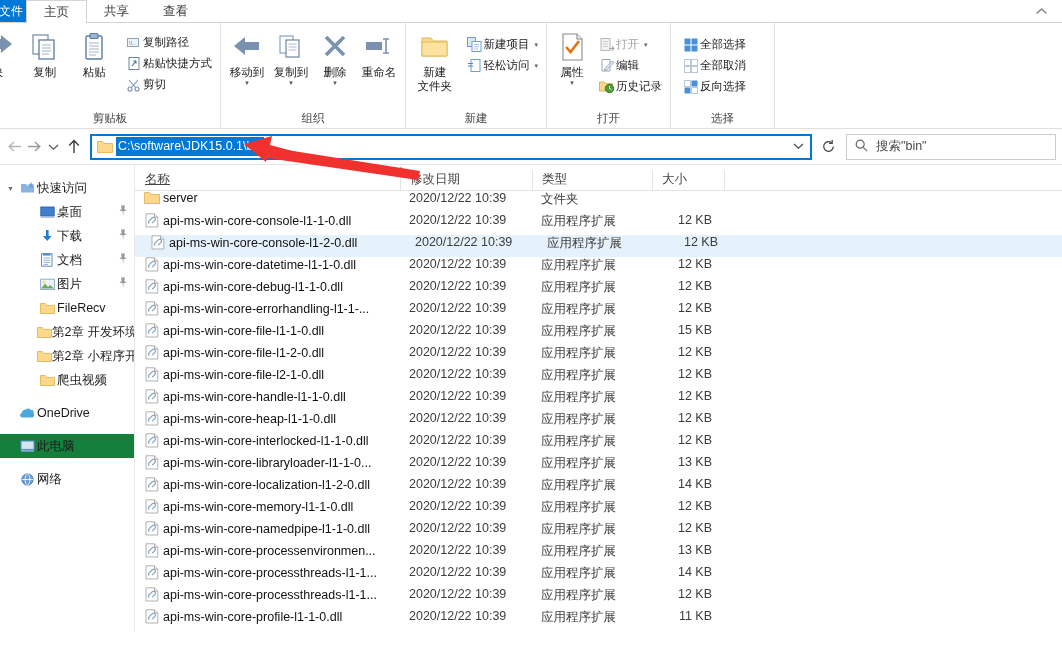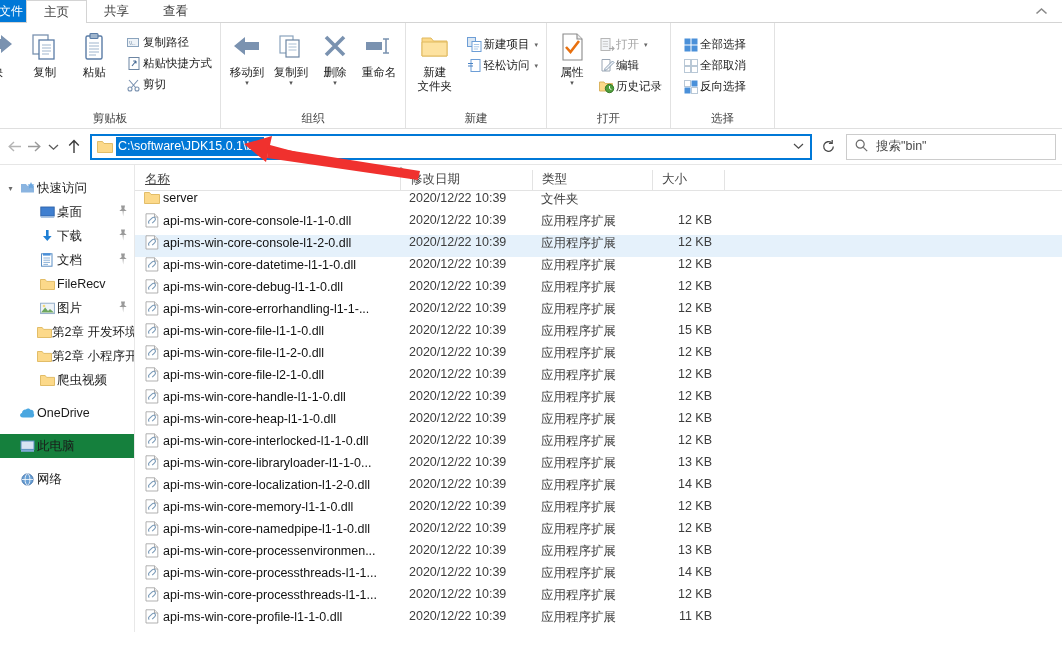--- a/index.html
+++ b/index.html
@@ -259,21 +259,21 @@
   }
 
   .row {
     display: flex;
     align-items: flex-start;
     height: 22px;
     font-size: 12.5px;
     color: #111;
     cursor: default;
   }
-  .row.sel { background: #e5f1fb; }
+  .row.sel { background: #e5f1fb; padding-left: 6px; }
   .cell { white-space: nowrap; overflow: hidden; }
   .cell.c-name { width: 265px; display: flex; align-items: center; padding-left: 6px; }
   .cell.c-date { width: 132px; padding-left: 9px; color: #3c3c3c; }
   .cell.c-type { width: 120px; padding-left: 9px; color: #3c3c3c; }
   .cell.c-size { width: 72px; padding-right: 12px; text-align: right; color: #3c3c3c; display: block; }
   .fico { width: 22px; display: flex; align-items: center; justify-content: center; flex: 0 0 22px; }
   .fname { overflow: hidden; text-overflow: clip; white-space: nowrap; }
 
   
   .annot {
@@ -694,40 +694,40 @@
         <span class="pin">
           <svg width="10" height="12" viewBox="0 0 10 12">
               <path d="M3 0.5 L7 0.5 L6.3 4 L8.7 6 L5.6 6 L5.1 11.5 L4.6 6 L1.3 6 L3.7 4 Z" fill="#9a9a9a"></path>
             </svg>
         </span>
       </div>
 
       <div class="nav-row indent">
         <span class="nico">
           <svg width="15" height="13" viewBox="0 0 15 13">
-              <path d="M0.5 1.5 L5.2 1.5 L6.6 3.4 L14.5 3.4 L14.5 11.5 L0.5 11.5 Z" fill="#fcd98a" stroke="#dfb85e" stroke-width="0.9"></path>
-            </svg>
-        </span>
-        <span class="ntext">FileRecv</span>
-      </div>
-
-      <div class="nav-row indent">
-        <span class="nico">
-          <svg width="15" height="13" viewBox="0 0 15 13">
             <rect x="0.6" y="1.2" width="13.8" height="10.4" fill="#eef3f8" stroke="#8aa6c4" stroke-width="0.9"></rect>
             <path d="M1 10.6 L5.2 5.6 L8 9 L10 7 L14 10.6 Z" fill="#6ea75f"></path>
             <circle cx="4" cy="4" r="1.3" fill="#f3d97a"></circle>
           </svg>
         </span>
         <span class="ntext">图片</span>
         <span class="pin">
           <svg width="10" height="12" viewBox="0 0 10 12">
               <path d="M3 0.5 L7 0.5 L6.3 4 L8.7 6 L5.6 6 L5.1 11.5 L4.6 6 L1.3 6 L3.7 4 Z" fill="#9a9a9a"></path>
             </svg>
         </span>
+      </div>
+
+      <div class="nav-row indent">
+        <span class="nico">
+          <svg width="15" height="13" viewBox="0 0 15 13">
+              <path d="M0.5 1.5 L5.2 1.5 L6.6 3.4 L14.5 3.4 L14.5 11.5 L0.5 11.5 Z" fill="#fcd98a" stroke="#dfb85e" stroke-width="0.9"></path>
+            </svg>
+        </span>
+        <span class="ntext">FileRecv</span>
       </div>
 
       <div class="nav-row indent">
         <span class="nico">
           <svg width="15" height="13" viewBox="0 0 15 13">
               <path d="M0.5 1.5 L5.2 1.5 L6.6 3.4 L14.5 3.4 L14.5 11.5 L0.5 11.5 Z" fill="#fcd98a" stroke="#dfb85e" stroke-width="0.9"></path>
             </svg>
         </span>
         <span class="ntext">第2章 开发环境搭建</span>
       </div>

